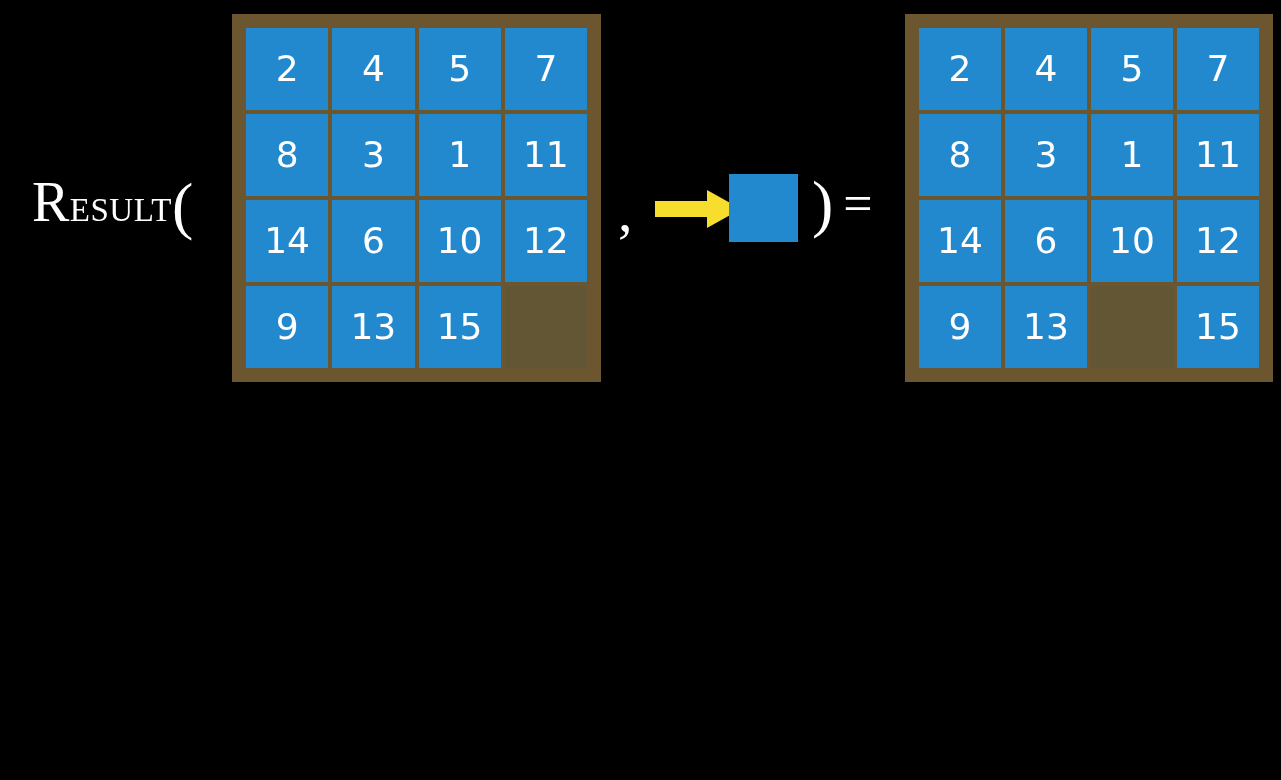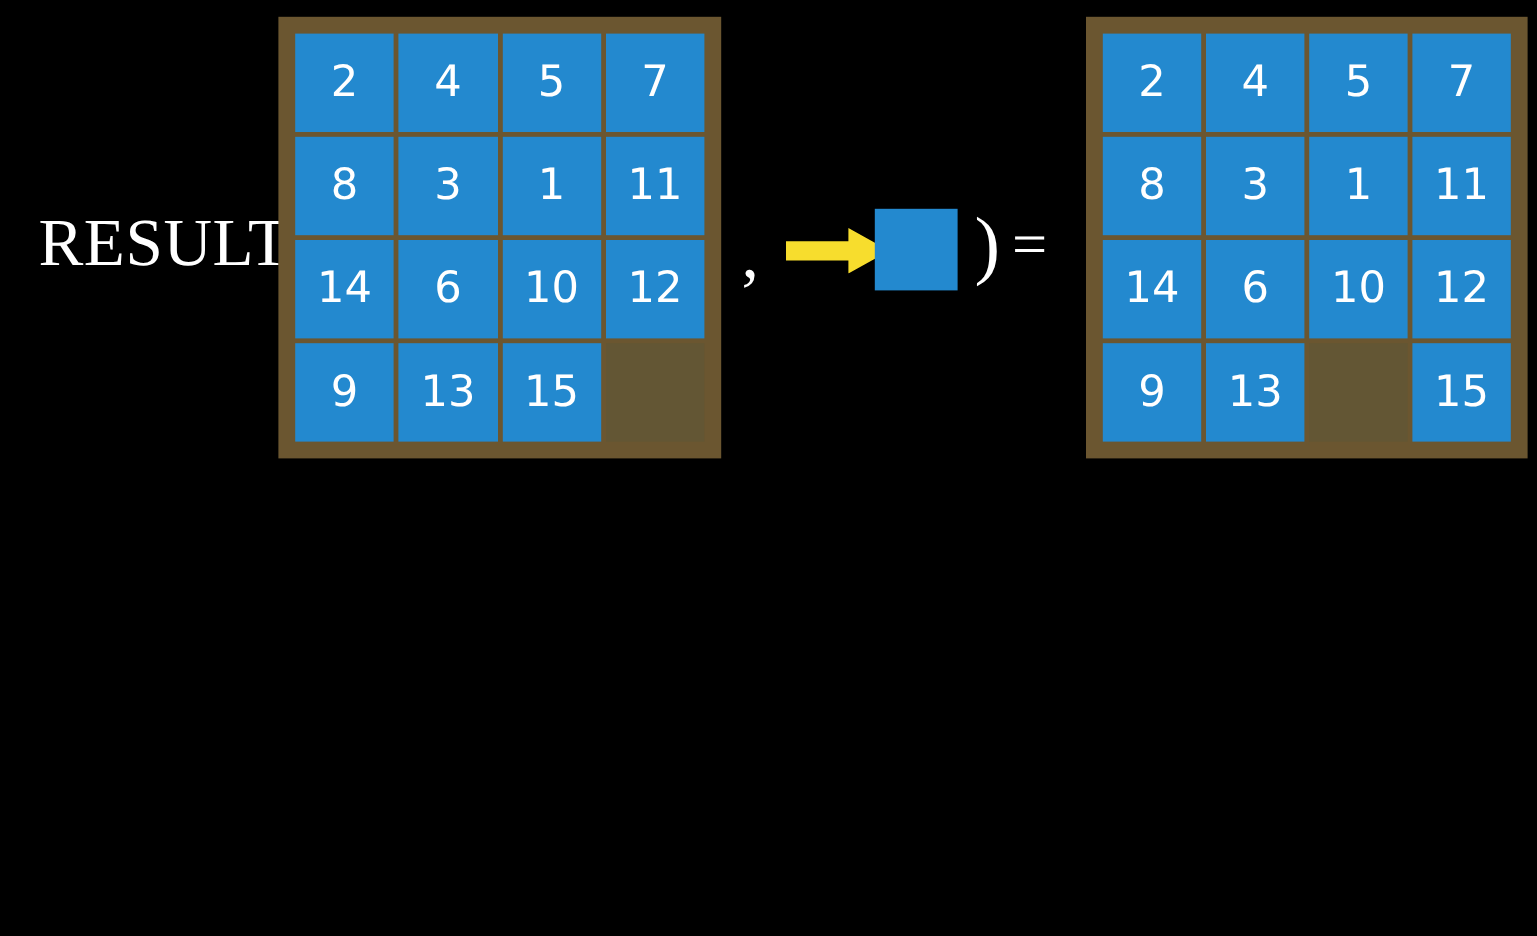--- a/index.html
+++ b/index.html
@@ -36,21 +36,21 @@
     font-family: "Liberation Serif", serif;
     font-weight: 400;
     white-space: nowrap;
     letter-spacing: 0.5px;
     line-height: 1;
   }
   .result-label .cap {
     font-size: 56px;
   }
   .result-label .smallcaps {
-    font-size: 56px;
+    font-size: 33px;
   }
   .result-label .paren {
     font-size: 64px;
     position: relative;
     top: 6px;
   }
   #result-top    { left: 32px; top: 168px; }
 
   
   .comma {

